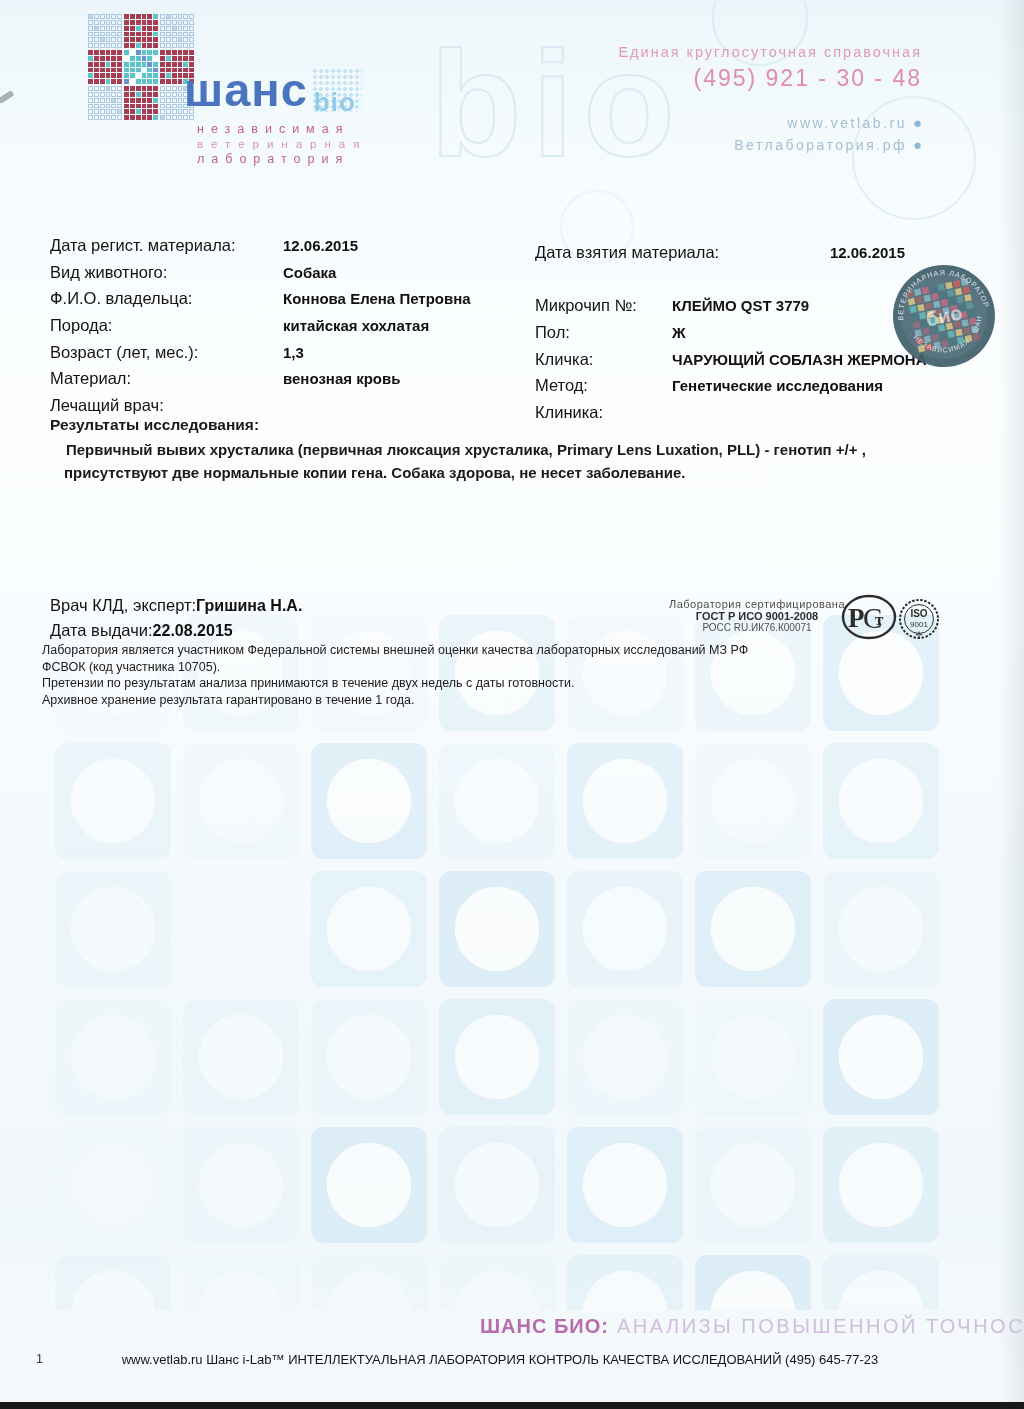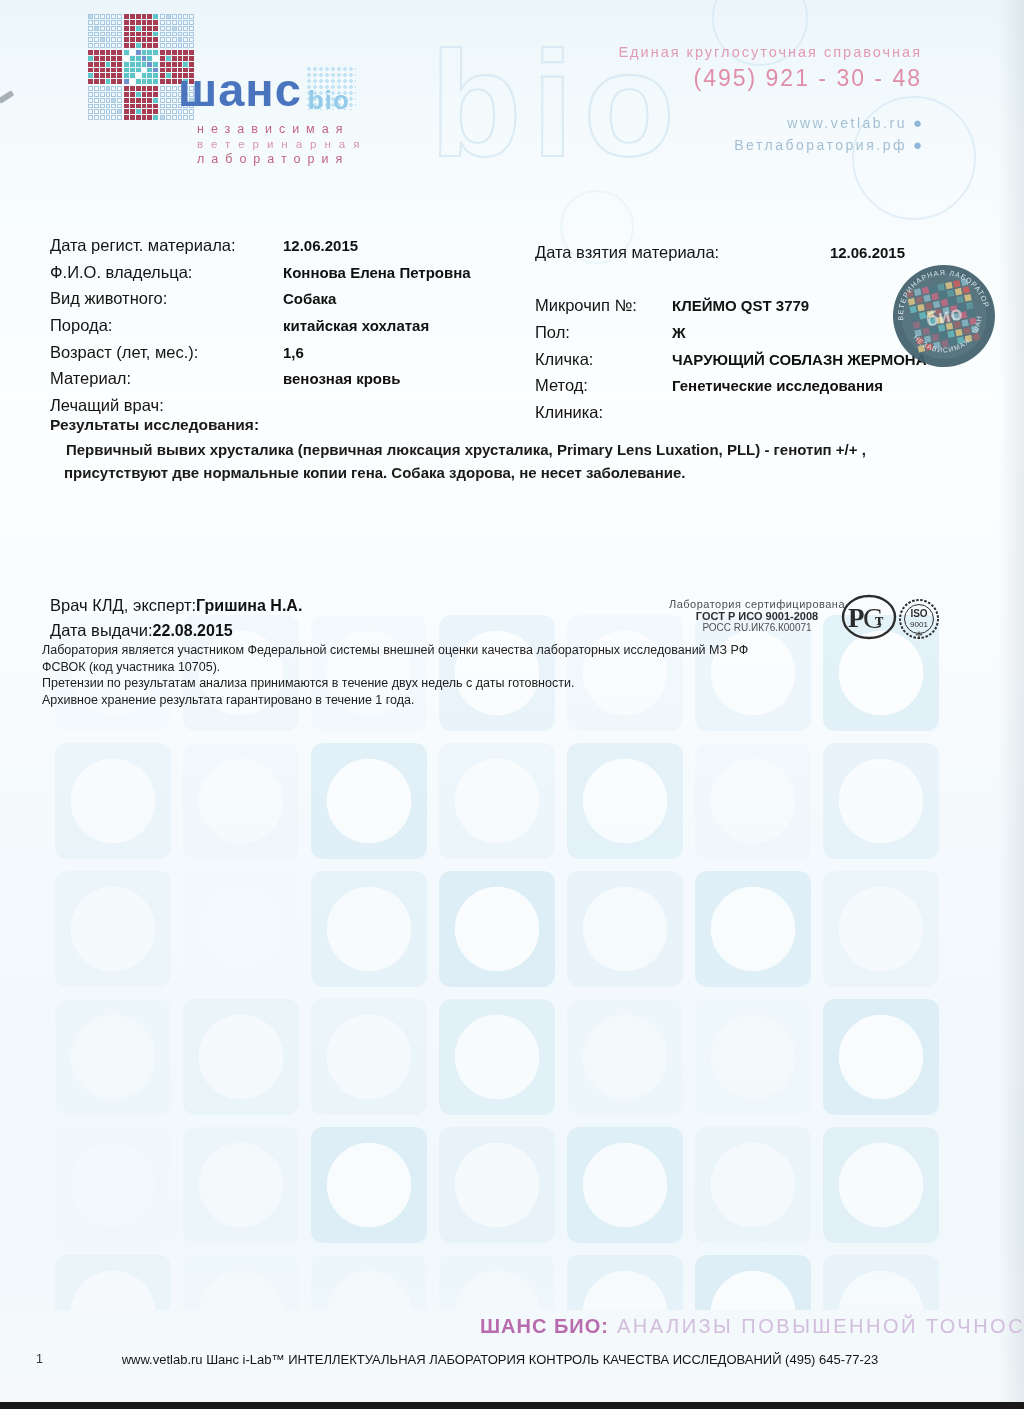--- a/index.html
+++ b/index.html
@@ -16,21 +16,21 @@
   .edge-right{position:absolute;right:0;top:0;width:26px;height:100%;
     background:linear-gradient(90deg,rgba(0,0,0,0),rgba(160,175,182,.22));}
   .scan-dash{position:absolute;left:-2px;top:94px;width:16px;height:6px;background:#8d979c;
     transform:rotate(-32deg);opacity:.75;border-radius:2px;}
   .bottom-bar{position:absolute;left:0;bottom:0;width:100%;height:7px;background:#191919;}
   
   #logo-mosaic{position:absolute;left:88px;top:14px;width:108px;height:104px;display:grid;
     grid-template-columns:repeat(3,34px);grid-template-rows:repeat(3,34px);gap:2px;}
   .mblock{display:grid;grid-template-columns:repeat(6,1fr);grid-template-rows:repeat(6,1fr);gap:1px;}
   .mcell{width:100%;height:100%;box-sizing:border-box;}
-  .brand-row{position:absolute;left:178px;top:66px;display:flex;align-items:flex-start;}
+  .brand-row{position:absolute;left:184px;top:66px;display:flex;align-items:center;}
   .brand-word{font-size:47px;font-weight:bold;color:#4a74bd;letter-spacing:1px;line-height:1;}
   .brand-bio{position:relative;margin-left:4px;width:50px;height:44px;}
   .brand-bio .dots{position:absolute;inset:0;
     background-image:radial-gradient(circle,#bfe0f2 1.6px,transparent 1.8px);background-size:6px 6px;opacity:.9;}
   .brand-bio .bio-txt{position:absolute;left:2px;bottom:-6px;font-size:26px;font-weight:bold;color:#93cbe9;letter-spacing:1px;}
   .logo-tagline{position:absolute;left:197px;top:122px;line-height:15px;}
   .logo-tagline div{font-size:12.5px;letter-spacing:7px;color:#c2647f;}
   .logo-tagline div:nth-child(2){color:#d795a8;font-size:11.5px;letter-spacing:8px;}
   #contact{position:absolute;right:102px;top:44px;text-align:right;}
   .hotline{font-size:14.5px;color:#e39ab4;letter-spacing:2px;}
@@ -495,34 +495,34 @@
     </div>
   </div>
 
 
   <div id="col-left" class="fieldcol">
     <div class="frow">
         <span class="flabel">Дата регист. материала:</span>
         <span class="fvalue">12.06.2015</span>
       </div>
     <div class="frow">
+        <span class="flabel">Вид животного:</span>
+        <span class="fvalue">Собака</span>
+      </div>
+    <div class="frow">
         <span class="flabel">Ф.И.О. владельца:</span>
         <span class="fvalue">Коннова Елена Петровна</span>
       </div>
     <div class="frow">
-        <span class="flabel">Вид животного:</span>
-        <span class="fvalue">Собака</span>
-      </div>
-    <div class="frow">
         <span class="flabel">Порода:</span>
         <span class="fvalue">китайская хохлатая</span>
       </div>
     <div class="frow">
         <span class="flabel">Возраст (лет, мес.):</span>
-        <span class="fvalue">1,6</span>
+        <span class="fvalue">1,3</span>
       </div>
     <div class="frow">
         <span class="flabel">Материал:</span>
         <span class="fvalue">венозная кровь</span>
       </div>
     <div class="frow">
         <span class="flabel">Лечащий врач:</span>
         <span class="fvalue"></span>
       </div>
   </div>

